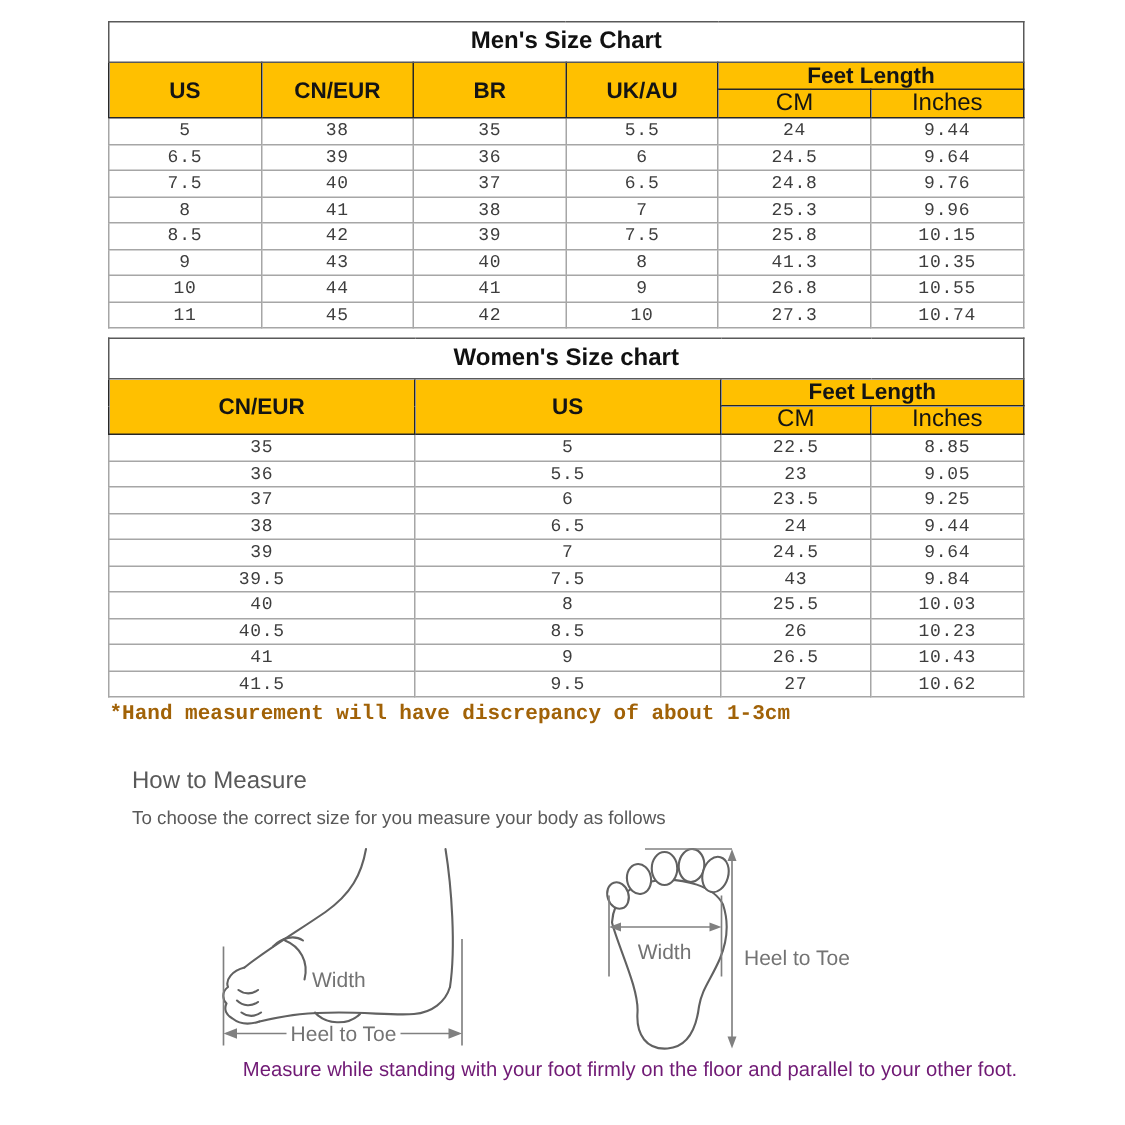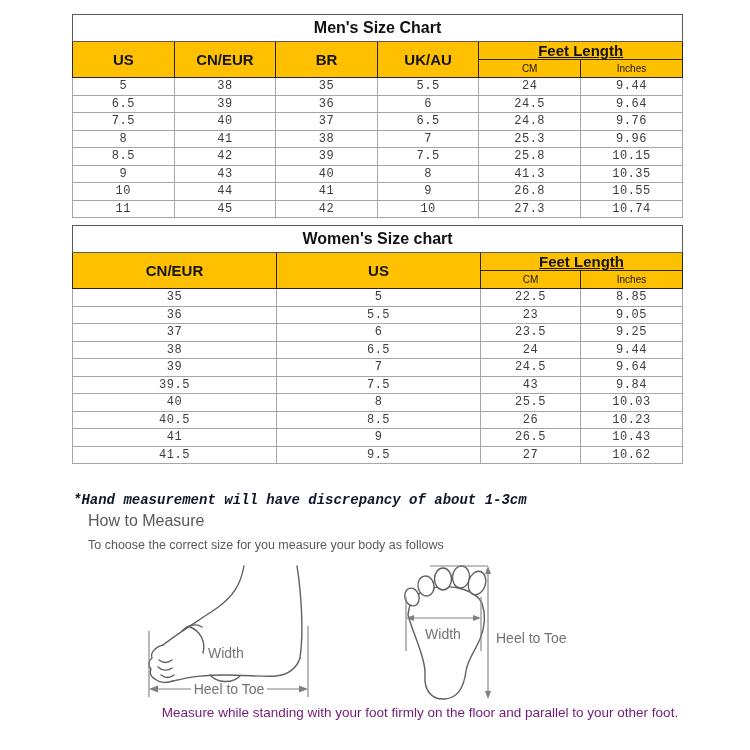--- a/index.html
+++ b/index.html
@@ -15,33 +15,33 @@
   }
   .size-table td { text-align:center; vertical-align:middle; padding:0; overflow:hidden; white-space:nowrap; }
   td.table-title {
     font-weight:bold; font-size:16px; color:#111111; height:26px;
     background:#ffffff; border:1px solid #595959;
   }
   td.hd {
     background:#FFC000; font-weight:bold; font-size:15px; color:#141414;
     border:1px solid #262626; height:18px;
   }
-  td.hd.feet { height:17px;text-decoration:underline; }
-  td.hd.sub { font-weight:normal; font-size:10px; height:17px; }
+  td.hd.feet { height:17px; }
+  td.hd.sub { font-weight:normal; font-size:16px; height:17px; }
   tbody.data td {
     font-family:"Liberation Mono", monospace; font-size:12px; color:#3d3d3d;
     border:1px solid #a6a6a6; height:16.5px; letter-spacing:0.5px;
   }
   #mens-table  { top:14px; }
   #womens-table{ top:225px; }
   
   .notes {
-    position:absolute; left:73px; top:493px;
+    position:absolute; left:73px; top:469px;
     font-family:"Liberation Mono", monospace; font-weight:bold;
-    font-size:14px; color:#0f172a; line-height:15.5px; letter-spacing:0px;font-style:italic;
+    font-size:14px; color:#a16207; line-height:15.5px; letter-spacing:0px;
   }
   
   .htm-title { position:absolute; left:88px; top:512px; font-size:16px; color:#595959; }
   .htm-sub   { position:absolute; left:88px; top:538px; font-size:12.5px; color:#595959; }
   .diagram   { position:absolute; }
   #foot-side { left:146px; top:563px; }
   #foot-sole { left:400px; top:563px; }
   .caption {
     position:absolute; left:90px; top:705px; width:660px; text-align:center;
     font-size:13.5px; color:#701a75;

